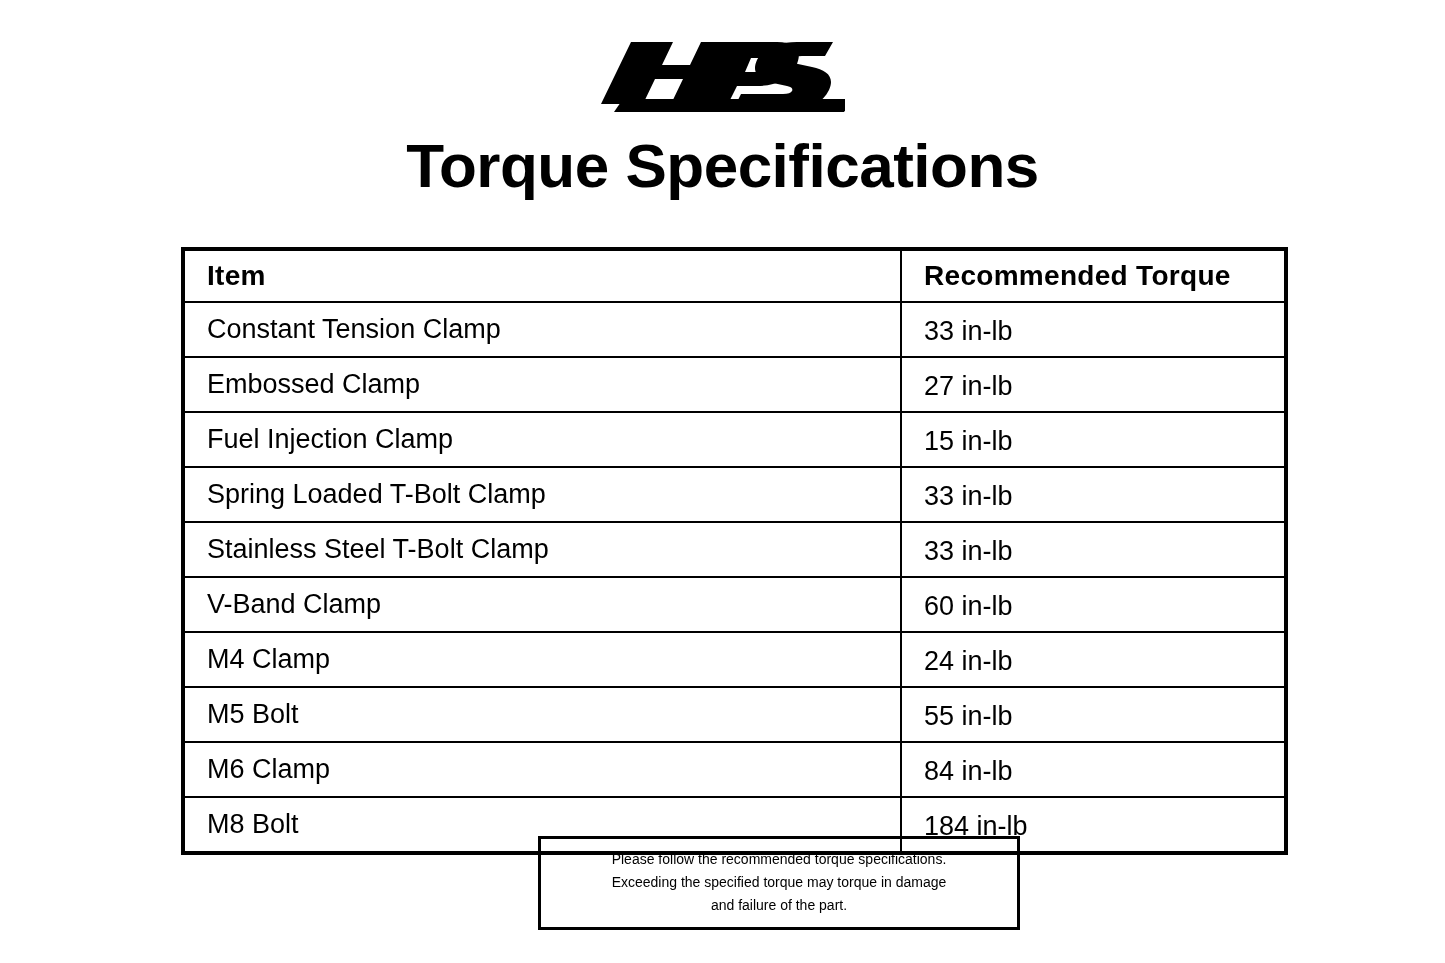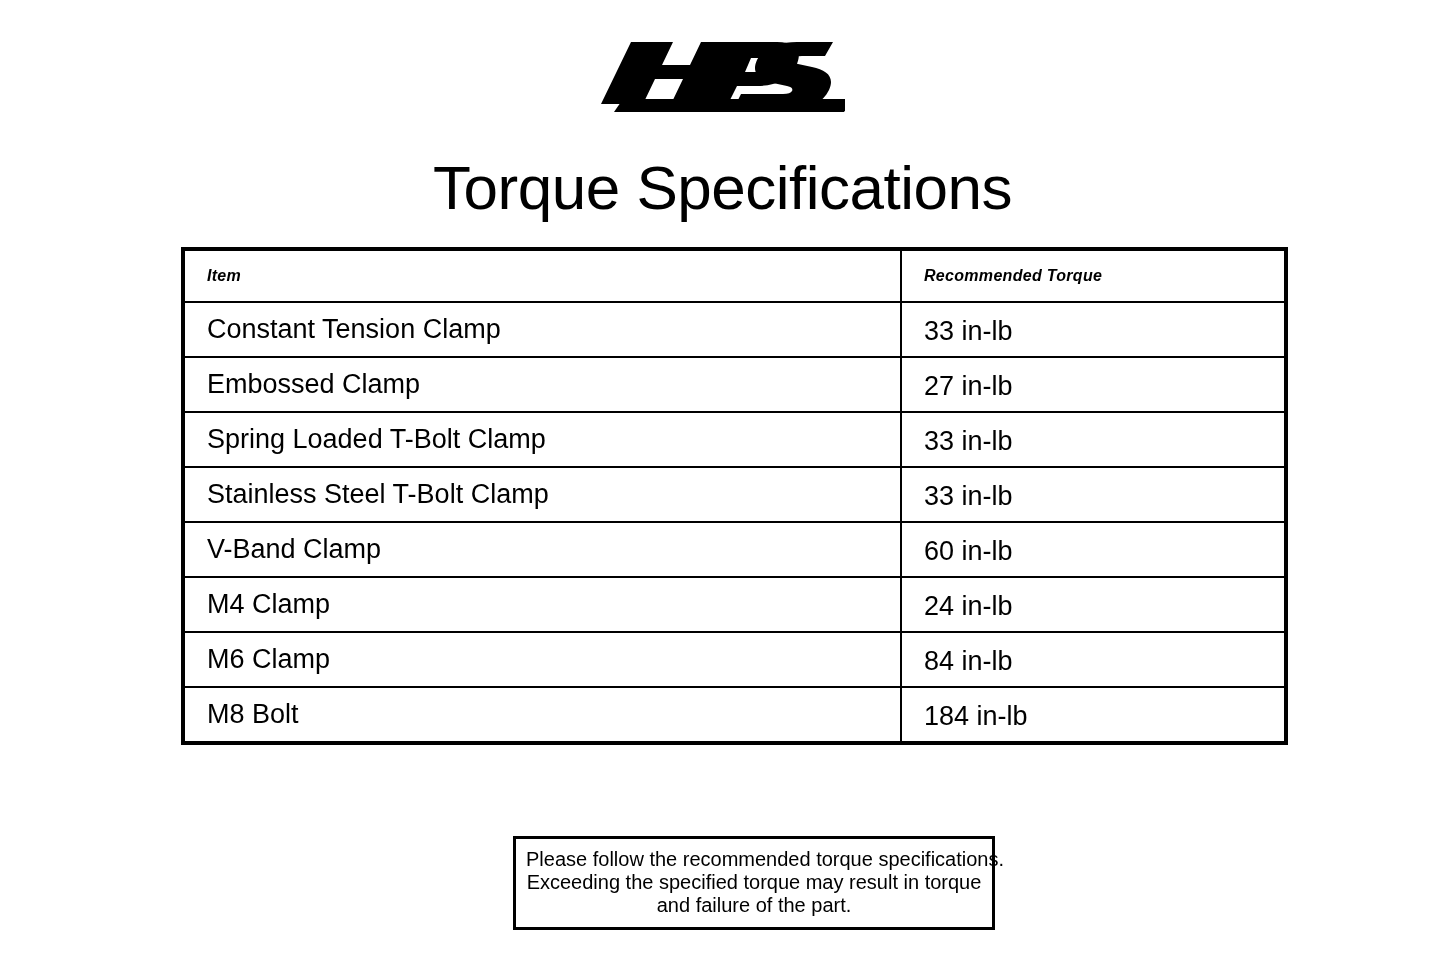--- a/index.html
+++ b/index.html
@@ -40,25 +40,24 @@
   }
 
   
   .page-title {
     position: absolute;
     left: 0;
     top: 129px;
     width: 1445px;
     text-align: center;
     font-size: 62px;
-    font-weight: 400;
+    font-weight: 700;
     letter-spacing: -0.5px;
     line-height: 74px;
     white-space: nowrap;
-    margin-top: 22px;
   }
 
   
   .spec-table {
     position: absolute;
     left: 181px;
     top: 247px;
     width: 1107px;
     border-collapse: collapse;
     table-layout: fixed;
@@ -74,40 +73,39 @@
     padding: 0 0 0 22px;
     vertical-align: middle;
     text-align: left;
     font-size: 27px;
     font-weight: 400;
     line-height: 1.1;
     white-space: nowrap;
   }
   .spec-table thead th {
     font-weight: 700;
-    font-size: 16px;
+    font-size: 28px;
     letter-spacing: 0.3px;
     height: 50px;
-    font-style: italic;
   }
   .spec-table tbody td.torque-cell {
     padding-top: 5px;
   }
 
   
   .footnote {
     position: absolute;
-    left: 513px;
+    left: 538px;
     top: 836px;
     width: 482px;
     box-sizing: border-box;
     border: 3px solid #000;
     padding: 9px 10px 10px 10px;
     text-align: center;
-    font-size: 20px;
+    font-size: 14px;
     line-height: 23px;
     font-weight: 400;
   }
   .footnote .fn-line { display: block; white-space: nowrap; }
 </style>
 </head>
 <body>
 
 <div class="logo-wrap">
   <div class="logo">
@@ -144,43 +142,51 @@
   <tbody>
     <tr>
       <td class="item-cell">Constant Tension Clamp</td>
       <td class="torque-cell">33 in-lb</td>
     </tr>
     <tr>
       <td class="item-cell">Embossed Clamp</td>
       <td class="torque-cell">27 in-lb</td>
     </tr>
     <tr>
+      <td class="item-cell">Fuel Injection Clamp</td>
+      <td class="torque-cell">15 in-lb</td>
+    </tr>
+    <tr>
       <td class="item-cell">Spring Loaded T-Bolt Clamp</td>
       <td class="torque-cell">33 in-lb</td>
     </tr>
     <tr>
       <td class="item-cell">Stainless Steel T-Bolt Clamp</td>
       <td class="torque-cell">33 in-lb</td>
     </tr>
     <tr>
       <td class="item-cell">V-Band Clamp</td>
       <td class="torque-cell">60 in-lb</td>
     </tr>
     <tr>
       <td class="item-cell">M4 Clamp</td>
       <td class="torque-cell">24 in-lb</td>
     </tr>
     <tr>
+      <td class="item-cell">M5 Bolt</td>
+      <td class="torque-cell">55 in-lb</td>
+    </tr>
+    <tr>
       <td class="item-cell">M6 Clamp</td>
       <td class="torque-cell">84 in-lb</td>
     </tr>
     <tr>
       <td class="item-cell">M8 Bolt</td>
       <td class="torque-cell">184 in-lb</td>
     </tr>
   </tbody>
 </table>
 
 <div class="footnote">
   <span class="fn-line">Please follow the recommended torque specifications.</span>
-  <span class="fn-line">Exceeding the specified torque may result in torque</span>
+  <span class="fn-line">Exceeding the specified torque may torque in damage</span>
   <span class="fn-line">and failure of the part.</span>
 </div>
 
 </body></html>

